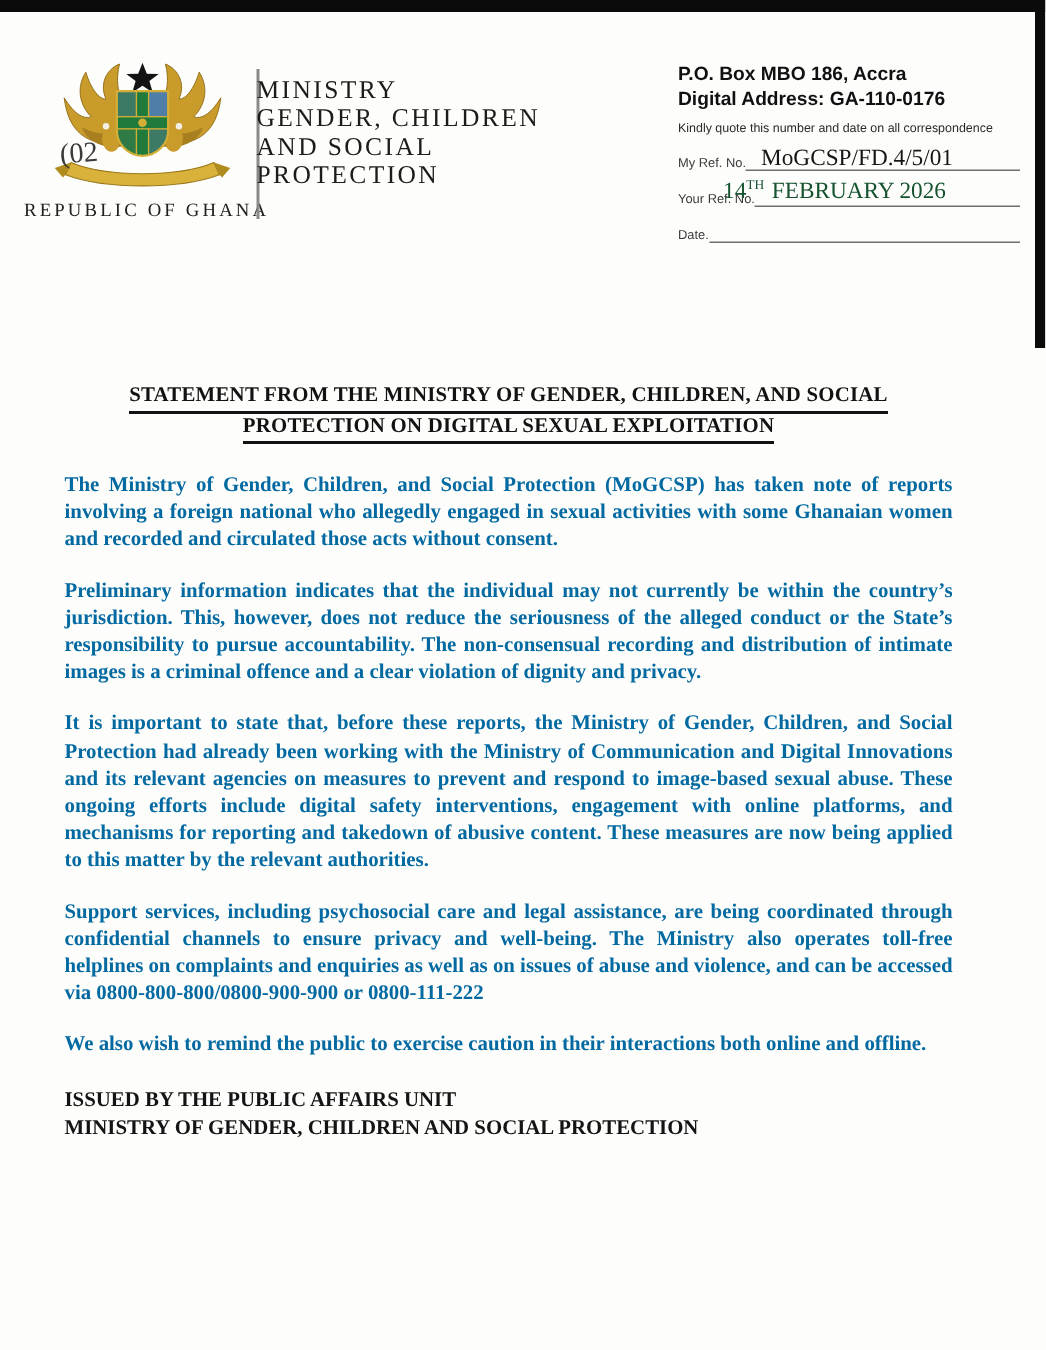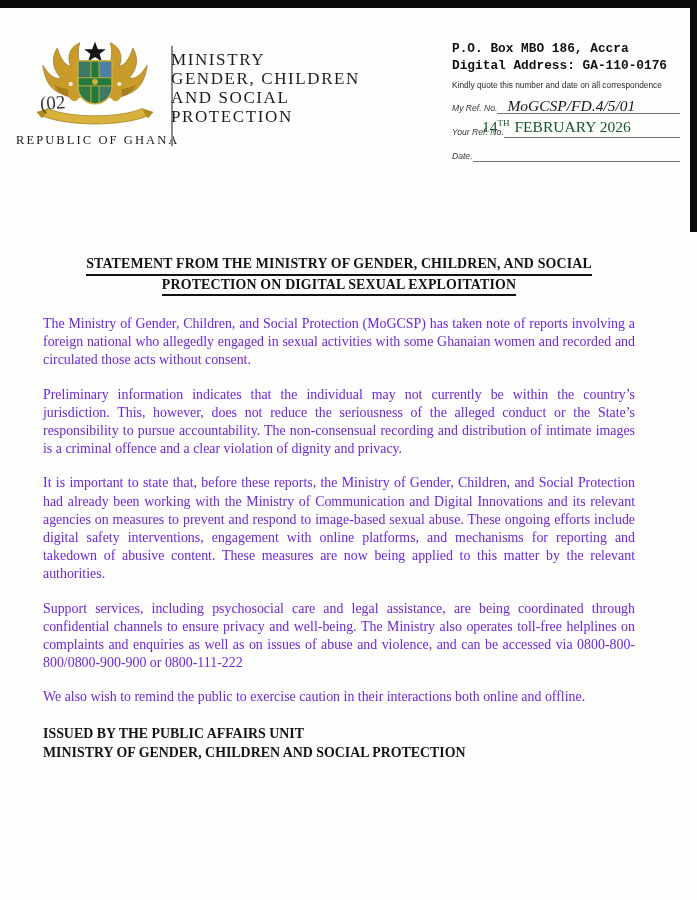--- a/index.html
+++ b/index.html
@@ -23,23 +23,23 @@
   }
   .lh-divider{position:absolute;left:171px;top:46px;width:2px;height:100px;background:#8a8a88;}
   .ministry{
     position:absolute;left:171px;top:50px;width:262px;text-align:left;
     font-size:17px;line-height:19px;letter-spacing:1.6px;color:#1d1c1a;
   }
   .contact{
     position:absolute;left:452px;top:41px;width:228px;
     font-family:"Liberation Sans", sans-serif;
   }
-  .contact .bold-line{font-size:12.8px;font-weight:bold;color:#101010;line-height:16.5px;font-family:Liberation Mono, monospace;}
+  .contact .bold-line{font-size:12.8px;font-weight:bold;color:#101010;line-height:16.5px;}
   .contact .note{font-size:8.3px;color:#2a2a2a;margin-top:6px;}
-  .ref-row{display:flex;align-items:flex-start;margin-top:13px;font-style:italic;}
+  .ref-row{display:flex;align-items:flex-start;margin-top:13px;}
   .ref-row .lbl{font-size:8.6px;color:#3a3a3a;white-space:nowrap;padding-bottom:1px;}
   .ref-row .fill{flex:1;border-bottom:1.2px solid #6f6f6f;min-height:10px;position:relative;}
   .ref-value{
     position:absolute;left:10px;bottom:-2px;font-family:"Liberation Serif",serif;
     font-size:15.5px;color:#161616;white-space:nowrap;
   }
   .date-overlay{
     position:absolute;left:30px;top:77px;font-family:"Liberation Serif",serif;
     font-size:15.5px;color:#14532d;white-space:nowrap;z-index:2;
   }
@@ -47,21 +47,21 @@
   .date-overlay .date-rest{margin-left:5px;}
 
   
   .statement{position:absolute;left:43px;top:255px;width:592px;}
   .title{text-align:center;font-weight:bold;font-size:13.9px;line-height:17.5px;margin:0;}
   .title .tline{
     display:inline-block;border-bottom:2px solid #121212;padding-bottom:1px;
     letter-spacing:.15px;color:#121212;text-align:right;
   }
   .statement p{
-    margin:16px 0 0 0;font-size:13.9px;line-height:18.2px;text-align:justify;color:#6d28d9;
+    margin:16px 0 0 0;font-size:13.9px;line-height:18.2px;text-align:justify;color:#0369a1;font-weight:bold;
   }
   .statement p:first-of-type{margin-top:19px;}
   .signoff{margin-top:17px;font-weight:bold;font-size:13.9px;line-height:19px;color:#141414;}
 </style>
 </head>
 <body>
 
 <div class="page">
 
   <div class="edge-top"></div>

